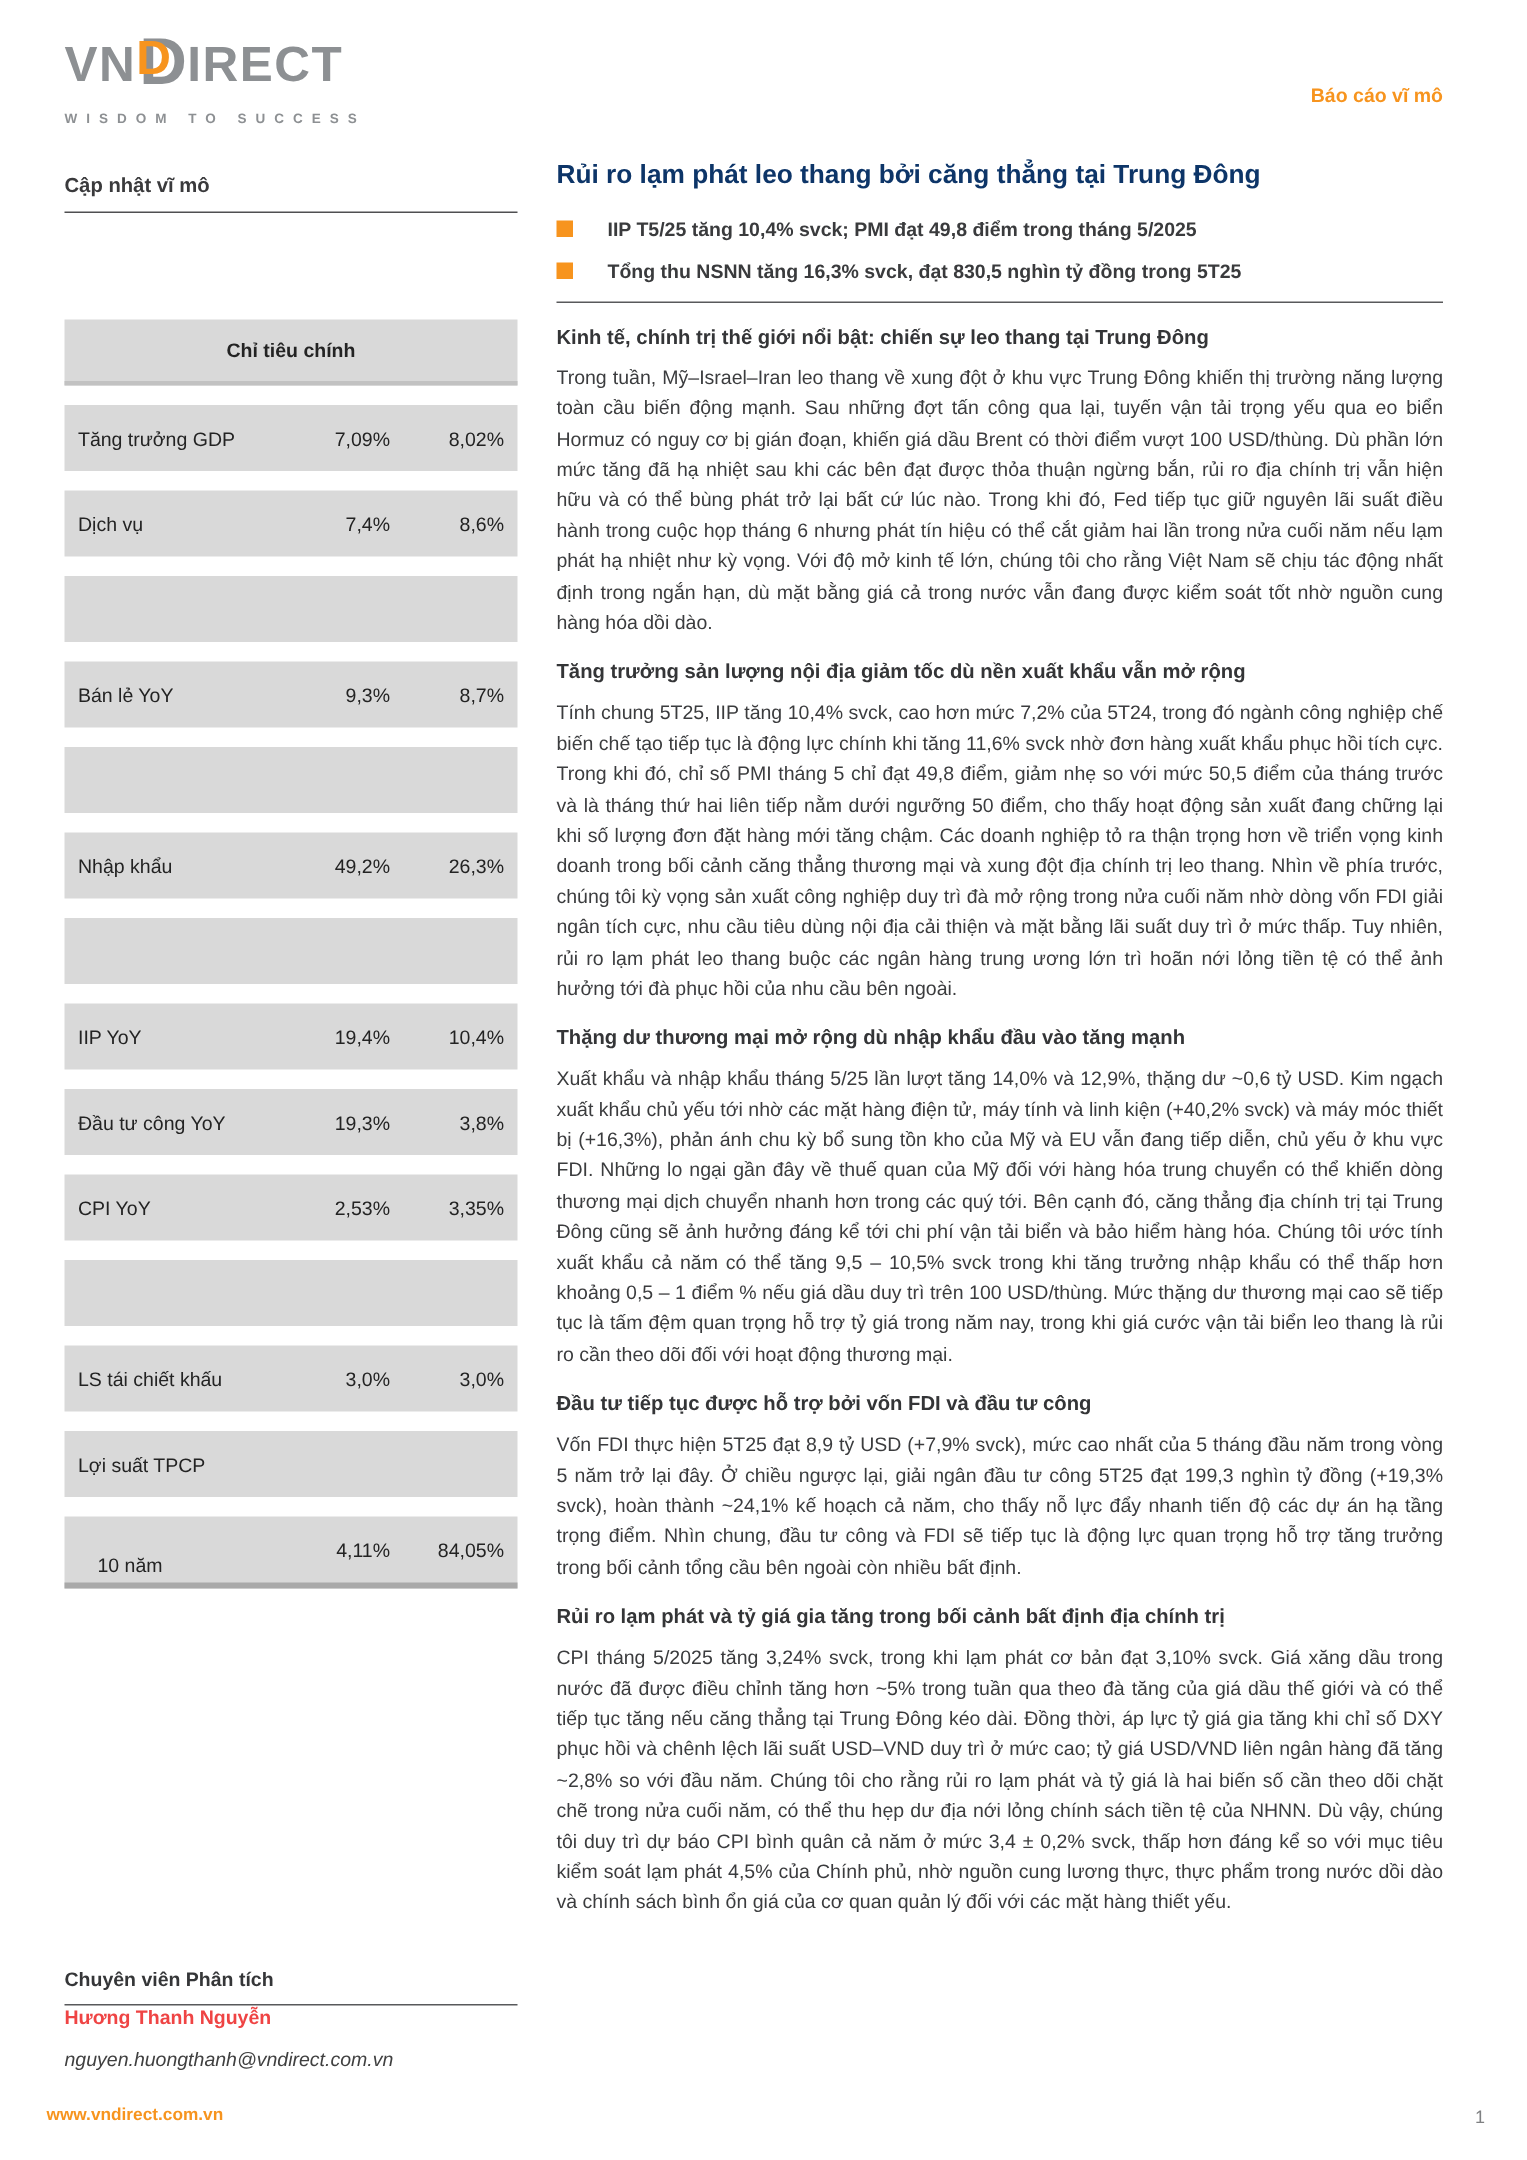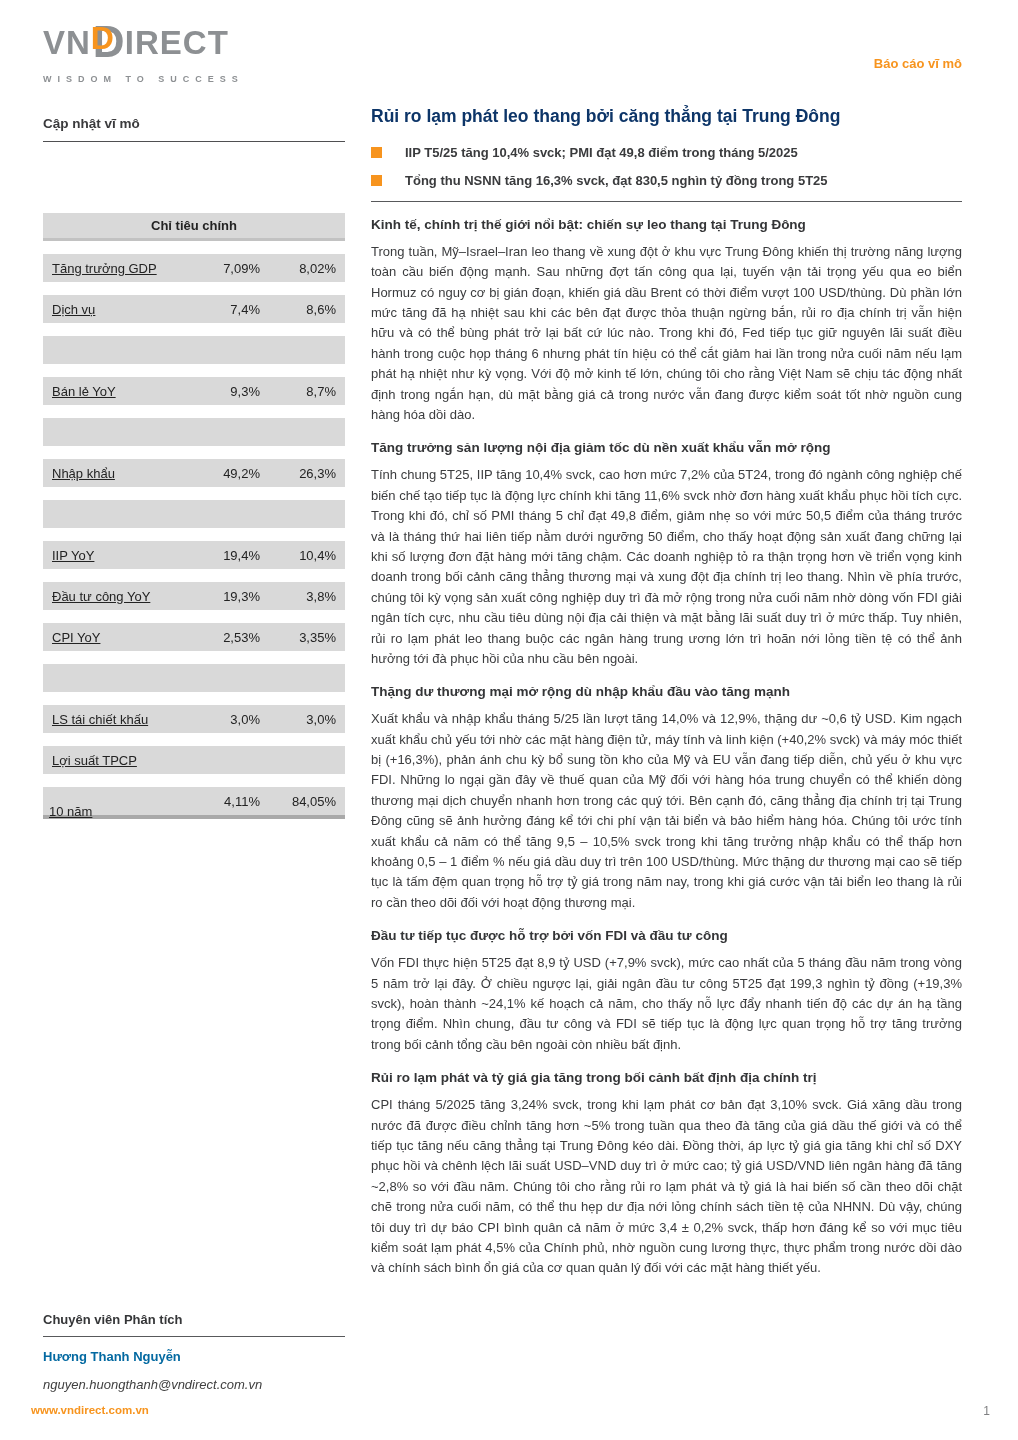--- a/index.html
+++ b/index.html
@@ -13,32 +13,32 @@
   .logo-word{font-weight:bold;color:#8d9093;letter-spacing:1px;line-height:1;white-space:nowrap;}
   .lg-vn,.lg-rest{font-size:33px;}
   .lg-d-wrap{position:relative;display:inline-block;width:34px;height:40px;vertical-align:-6px;}
   .lg-d-back{position:absolute;left:2px;top:0px;font-size:44px;color:#8d9093;}
   .lg-d{position:absolute;left:0px;top:2px;font-size:32px;color:#f7941e;}
   .logo-tag{margin-top:14px;font-size:9px;letter-spacing:6px;color:#8d9093;font-weight:bold;white-space:nowrap;}
   .side-label{position:absolute;top:116px;left:0;width:302px;font-size:13.5px;font-weight:bold;color:#3a3a3c;
     padding-bottom:10px;border-bottom:1px solid #4f4f51;}
   
   .tbl{position:absolute;top:213px;left:0;width:302px;}
-  .trow{display:flex;align-items:center;height:28px;background:#d9d9d9;margin-bottom:13px;
+  .trow{display:flex;align-items:center;height:44px;background:#d9d9d9;margin-bottom:13px;
     font-size:13px;color:#232323;}
   .trow.header{justify-content:center;font-weight:bold;border-bottom:3px solid #c2c2c2;box-sizing:border-box;}
   .trow:last-of-type{margin-bottom:0;border-bottom:4px solid #a9a9a9;box-sizing:content-box;}
-  .tlabel{flex:1;padding-left:9px;white-space:nowrap;text-decoration:underline;}
-  .tlabel.indent{padding-left:6px;margin-top:20px;}
+  .tlabel{flex:1;padding-left:9px;white-space:nowrap;}
+  .tlabel.indent{padding-left:22px;margin-top:20px;}
   .tv{width:76px;text-align:right;}
   .tv.last{padding-right:9px;}
   
   .analyst{position:absolute;top:1312px;left:0;width:302px;}
   .analyst-role{font-size:13px;font-weight:bold;color:#353638;padding-bottom:9px;border-bottom:1px solid #58595b;}
-  .analyst-name{margin-top:12px;font-size:13px;font-weight:bold;color:#0369a1;}
+  .analyst-name{margin-top:0;font-size:13px;font-weight:bold;color:#ef4444;}
   .analyst-email{margin-top:13px;font-size:13px;color:#404040;text-decoration:none;display:block;font-style:italic;}
   
   .maincol{position:absolute;left:371px;top:0;width:591px;}
   .report-type{margin-top:56px;text-align:right;font-size:13px;font-weight:bold;color:#f7941e;}
   .title{margin-top:34px;font-size:17.5px;font-weight:bold;color:#0d3568;line-height:1.3;}
   .bullets{margin-top:16px;}
   .bullet{display:flex;margin-bottom:11px;}
   .bullet-sq{flex:0 0 11px;width:11px;height:11px;background:#f7941e;margin-top:3px;}
   .bullet-txt{margin-left:23px;font-size:13px;font-weight:bold;color:#3a3b3d;line-height:1.35;}
   .rule{border-top:1px solid #58595b;margin-top:5px;}

